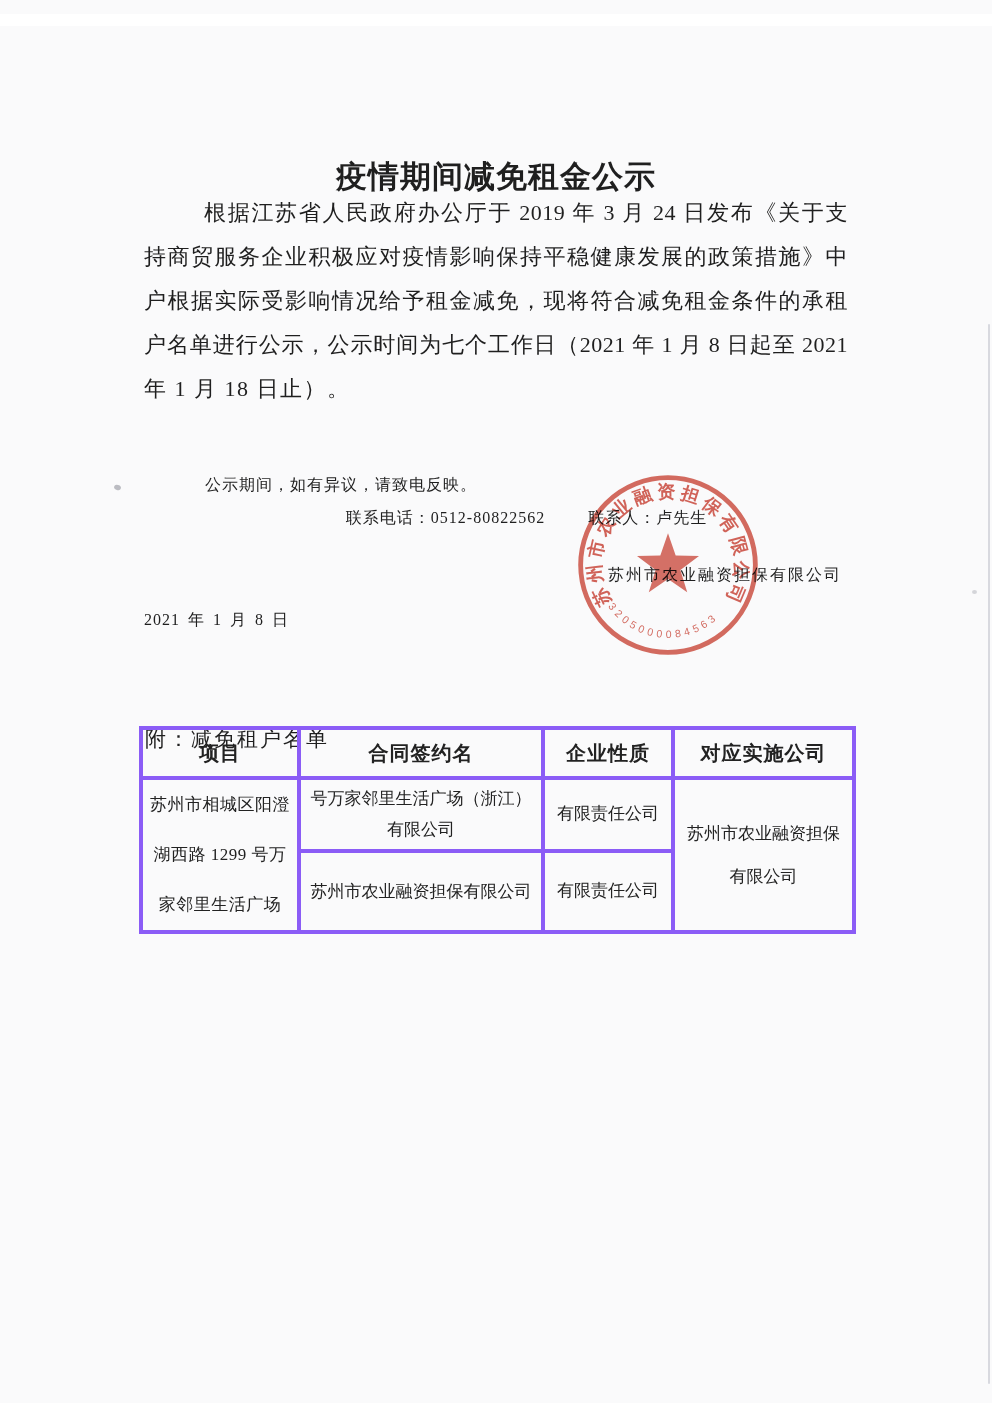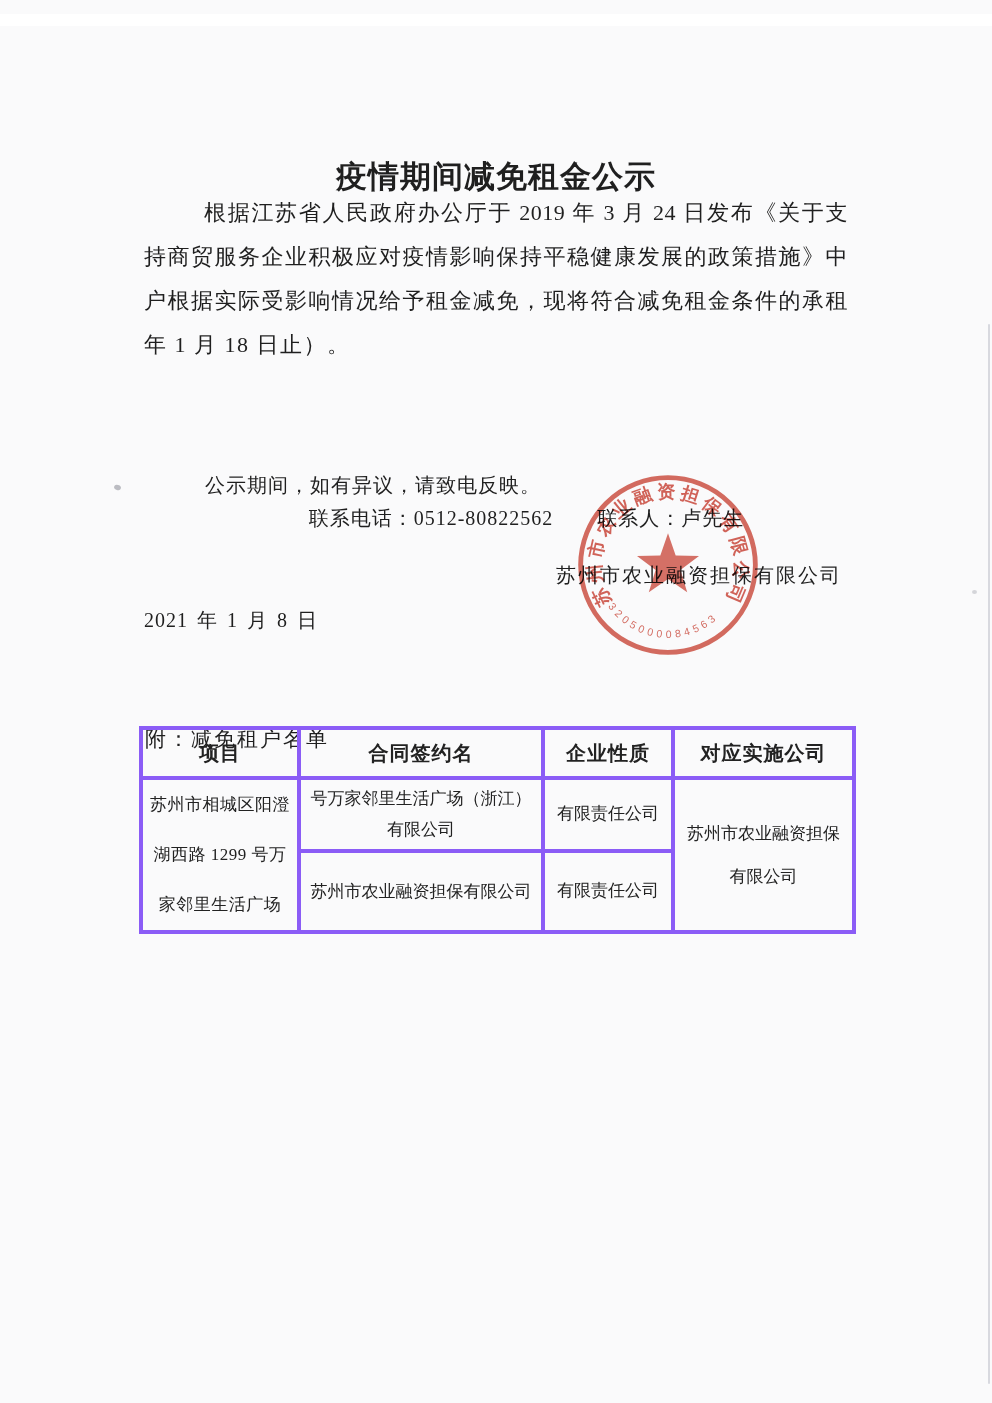--- a/index.html
+++ b/index.html
@@ -22,21 +22,21 @@
   }
 
   .para{position:absolute;left:144px;top:177px;width:704px;}
   .para-line{
     font-size:22px;line-height:44px;height:44px;white-space:nowrap;
     text-align:justify;text-align-last:justify;letter-spacing:.5px;
   }
   .para-line:first-child{text-indent:60px;}
   .para-line:last-child{text-align-last:left;letter-spacing:1.5px;}
 
-  .line{position:absolute;left:144px;width:704px;font-size:20px;line-height:30px;letter-spacing:1px;box-sizing:border-box;}
+  .line{position:absolute;left:144px;width:704px;font-size:16px;line-height:30px;letter-spacing:1px;box-sizing:border-box;}
   .notice-line{top:456px;text-indent:61px;}
   .contact-line{top:489px;text-indent:61px;text-align:center;}
   .contact-person{margin-left:38px;}
   .sig-line{top:546px;text-align:right;padding-right:6px;letter-spacing:2px;}
   .date-line{top:591px;text-align:left;padding-right:14px;word-spacing:3px;}
 
   .attach-label{position:absolute;left:145px;top:711px;font-size:21px;letter-spacing:2px;}
 
   table.roster{
     position:absolute;left:139px;top:712px;width:713px;
@@ -75,20 +75,21 @@
   <div class="scan-edge"></div>
   <div class="speck-a"></div>
   <div class="speck-b"></div>
 
   <h1 class="doc-title">疫情期间减免租金公示</h1>
 
   <div class="para">
     <div class="para-line">根据江苏省人民政府办公厅于 2019 年 3 月 24 日发布《关于支</div>
     <div class="para-line">持商贸服务企业积极应对疫情影响保持平稳健康发展的政策措施》中</div>
     <div class="para-line">户根据实际受影响情况给予租金减免，现将符合减免租金条件的承租</div>
+    <div class="para-line">户名单进行公示，公示时间为七个工作日（2021 年 1 月 8 日起至 2021</div>
     <div class="para-line">年 1 月 18 日止）。</div>
   </div>
 
   <div class="line notice-line">公示期间，如有异议，请致电反映。</div>
 
   <div class="line contact-line">
     <span>联系电话：0512-80822562</span>
     <span class="contact-person">联系人：卢先生</span>
   </div>
 

